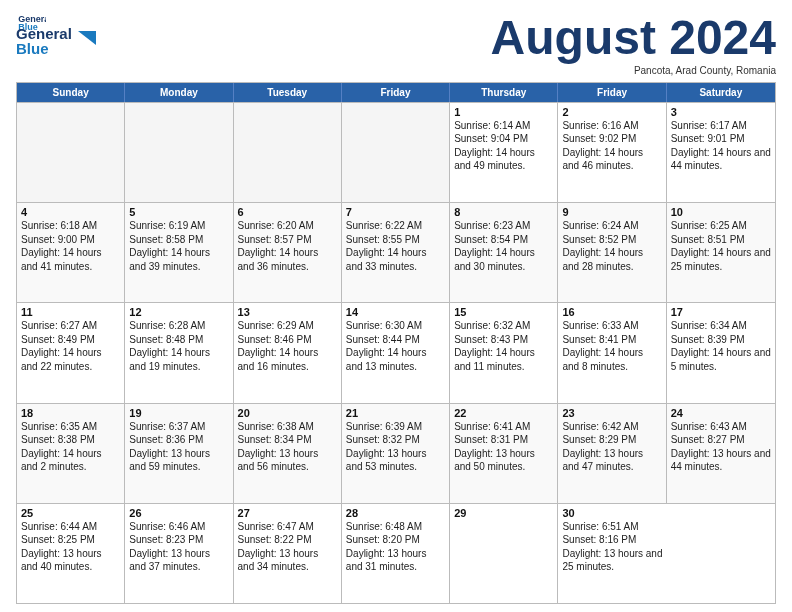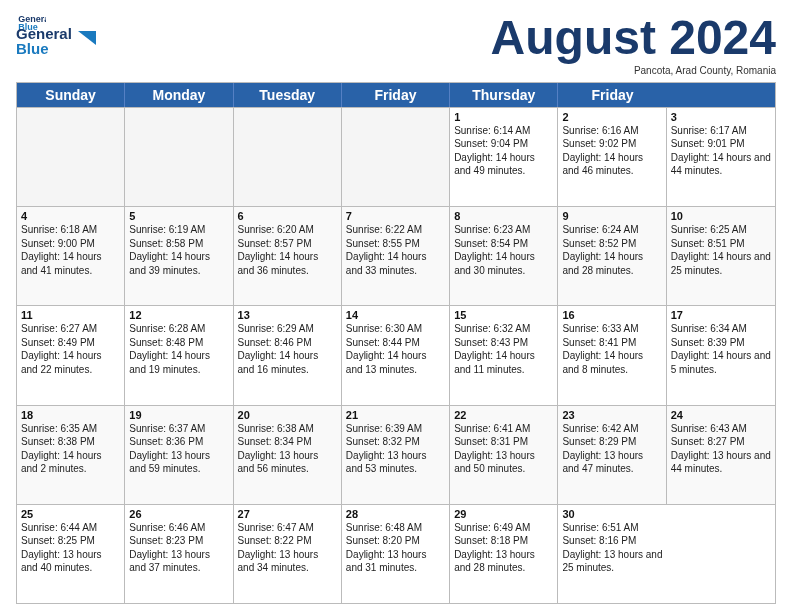--- a/index.html
+++ b/index.html
@@ -56,21 +56,21 @@
       flex-direction: column;
       border: 1px solid #bbb;
     }
     .cal-header {
       display: grid;
       grid-template-columns: repeat(7, 1fr);
       background: #2962a8;
     }
     .cal-header-cell {
       color: #fff;
-      font-size: 14px;
+      font-size: 10px;
       font-weight: bold;
       padding: 4px 16px;
       text-align: center;
       border-right: 1px solid #5580c4;
     }
     .cal-header-cell:last-child { border-right: none; }
     .cal-body {
       flex: 1;
       display: flex;
       flex-direction: column;
@@ -137,20 +137,21 @@
   </div>
 
   <div class="calendar">
     <div class="cal-header">
       <div class="cal-header-cell">Sunday</div>
       <div class="cal-header-cell">Monday</div>
       <div class="cal-header-cell">Tuesday</div>
       <div class="cal-header-cell">Friday</div>
       <div class="cal-header-cell">Thursday</div>
       <div class="cal-header-cell">Friday</div>
+      <div class="cal-header-cell">Saturday</div>
     </div>
     <div class="cal-body" id="cal-body">
     <div class="cal-row">
           <div class="cal-cell empty"></div>
           <div class="cal-cell empty"></div>
           <div class="cal-cell empty"></div>
           <div class="cal-cell empty"></div>
           <div class="cal-cell">
             <span class="day-num">1</span>
             <div class="day-info">Sunrise: 6:14 AM
@@ -350,24 +351,20 @@
           </div>
           <div class="cal-cell">
             <span class="day-num">28</span>
             <div class="day-info">Sunrise: 6:48 AM
 Sunset: 8:20 PM
 Daylight: 13 hours
 and 31 minutes.</div>
           </div>
           <div class="cal-cell">
             <span class="day-num">29</span>
-            <div class="day-info">Sunrise: 6:49 AM
-Sunset: 8:18 PM
-Daylight: 13 hours
-and 28 minutes.</div>
           </div>
           <div class="cal-cell">
             <span class="day-num">30</span>
             <div class="day-info">Sunrise: 6:51 AM
 Sunset: 8:16 PM
 Daylight: 13 hours
 and 25 minutes.</div>
           </div>
         </div>
       </div>

